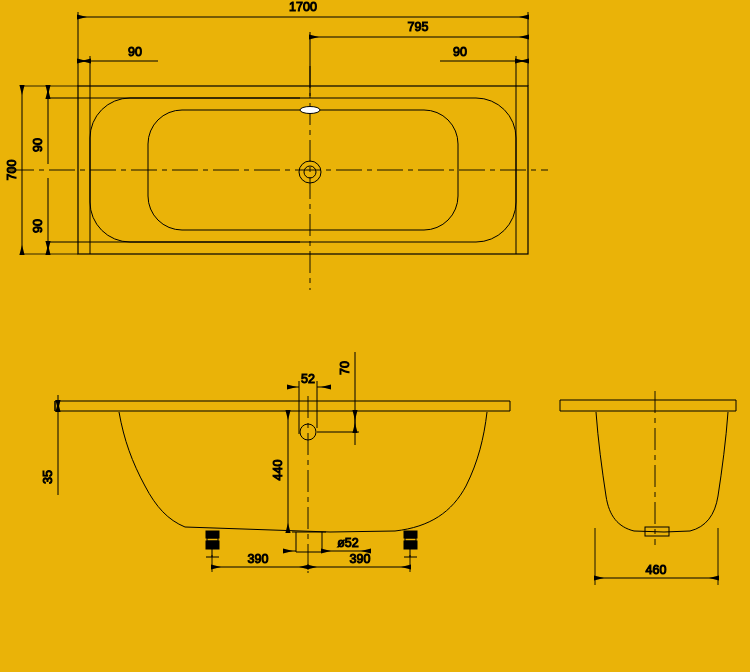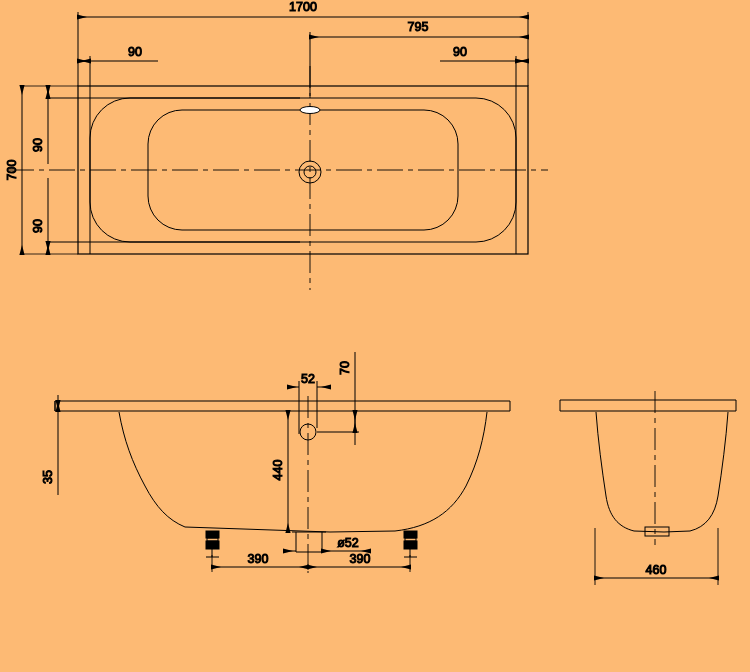--- a/index.html
+++ b/index.html
@@ -1,18 +1,18 @@
 <!DOCTYPE html>
 <html><head>
 <meta charset="utf-8">
 <style>
   html,body{margin:0;padding:0;background:#ffffff;}
   body{width:750px;height:672px;overflow:hidden;
        font-family:"Liberation Sans", sans-serif;}
-  #sheet{position:relative;width:750px;height:672px;background:#fdba74;}
+  #sheet{position:relative;width:750px;height:672px;background:#eab308;}
   svg{display:block;}
   text{font-family:"Liberation Sans", sans-serif;fill:#000;}
 </style>
 </head>
 <body>
 
 <div id="sheet">
 <svg width="750" height="672" viewBox="0 0 750 672">
 
   <defs>

